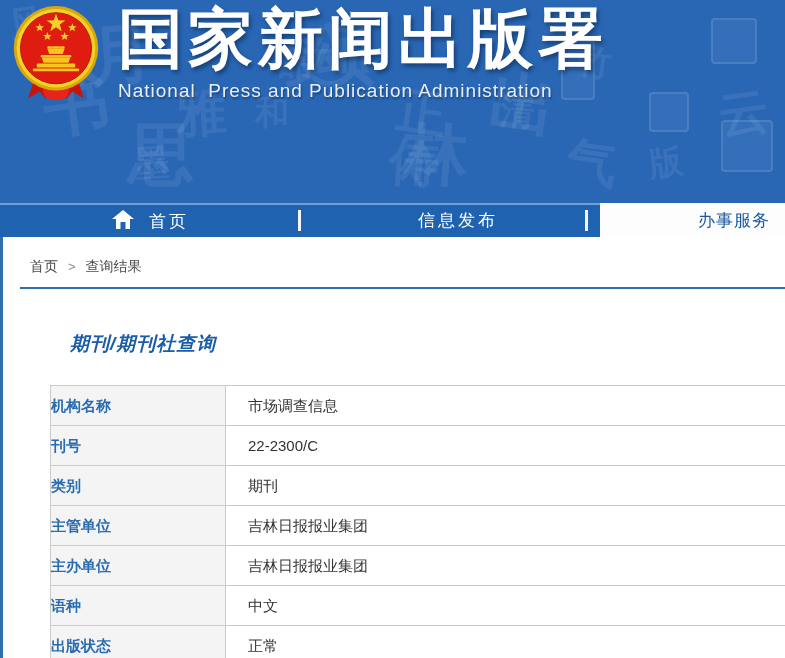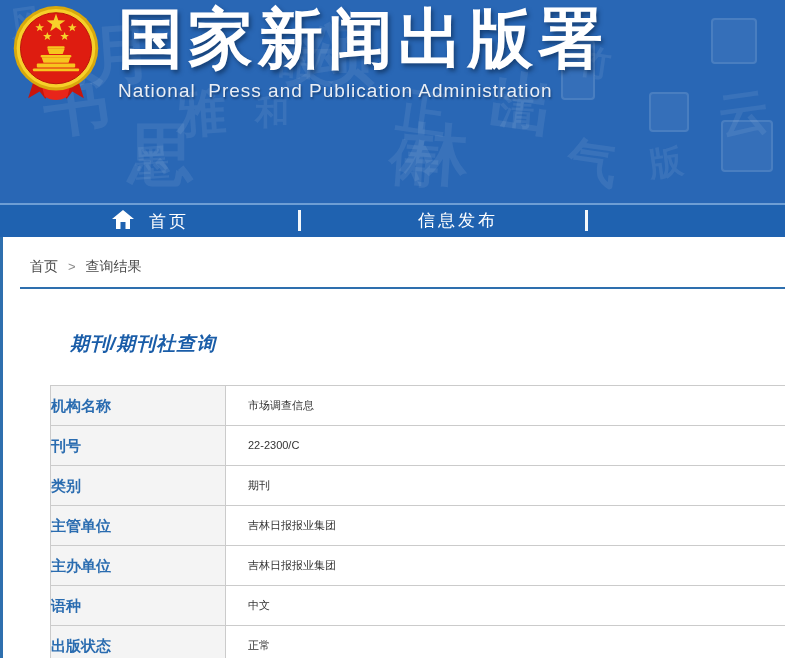--- a/index.html
+++ b/index.html
@@ -86,21 +86,21 @@
   
   .query-table { margin:28px 0 0 47px; width:735px; }
   .t-row { display:flex; height:40px; border-top:1px solid #cbcbcb; }
   .t-row:last-child { border-bottom:1px solid #cbcbcb; }
   .t-label {
     width:176px; background:#f4f4f4; border-left:1px solid #cbcbcb;
     border-right:1px solid #cbcbcb; color:#2a6cb0; font-weight:bold;
     font-size:15px; padding-right:12px; line-height:39px;
   }
   .t-value {
-    flex:1; padding-left:22px; line-height:39px; font-size:11px; color:#333333;
+    flex:1; padding-left:22px; line-height:39px; font-size:15px; color:#333333;
   }
 </style>
 </head>
 <body>
 
 <header class="site-header">
   <div class="watermark-layer" id="wm">
       <span class="wm-char" style="left: 10px; top: 0px; font-size: 34px; transform: rotate(-8deg);">风</span>
       <span class="wm-char" style="left: 176px; top: 80px; font-size: 50px; transform: rotate(-4deg);">雅</span>
       <span class="wm-char" style="left: 309px; top: 10px; font-size: 66px; transform: rotate(0deg);">颂</span>
@@ -169,20 +169,21 @@
     <span>
       <svg width="22" height="19" viewBox="0 0 22 19">
         <path d="M11 0 L22 9 L18 9 L18 19 L13.5 19 L13.5 12 L8.5 12 L8.5 19 L4 19 L4 9 L0 9 Z" fill="#ffffff"></path>
       </svg>
     </span>
     <span class="nav-label">首页</span>
   </div>
   <span class="nav-sep sep1"></span>
   <div class="nav-info nav-label">信息发布</div>
   <span class="nav-sep sep2"></span>
+  <div class="nav-tab-active">办事服务</div>
 </nav>
 
 <main class="content">
   <div class="breadcrumb">
     <span>首页</span>
     <span class="crumb-sep">&gt;</span>
     <span>查询结果</span>
   </div>
   <hr class="blue-rule">
 

